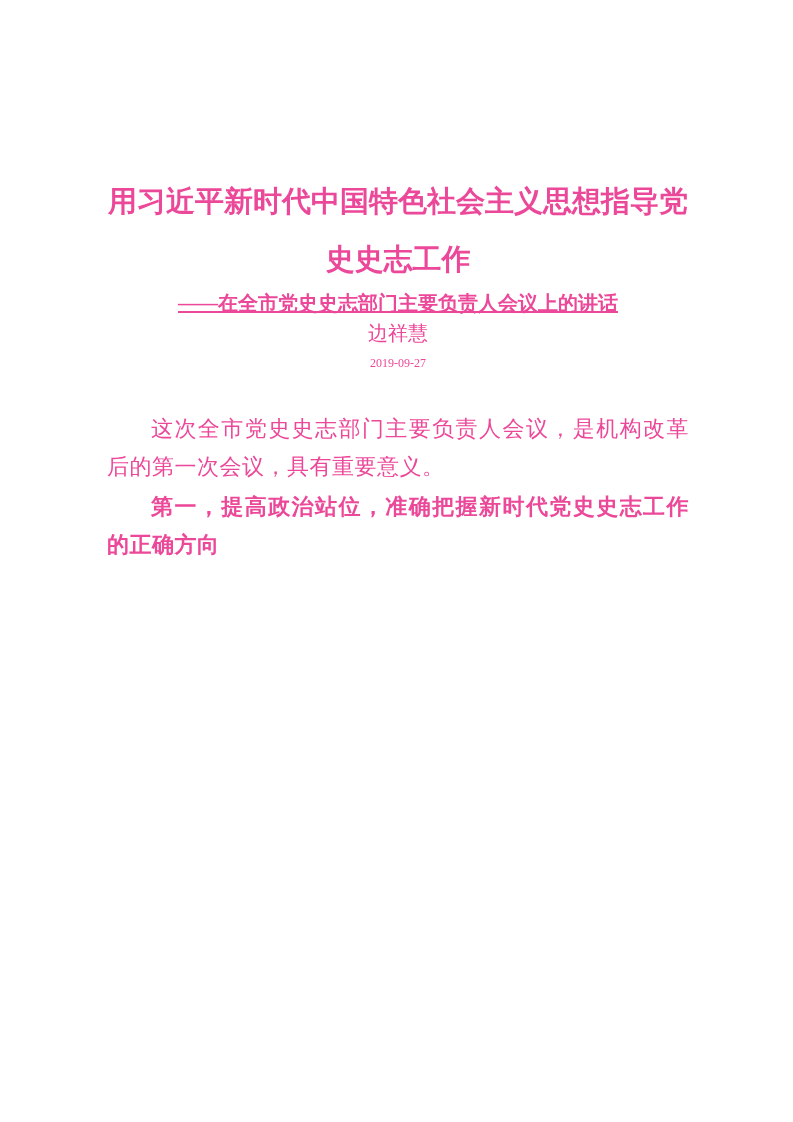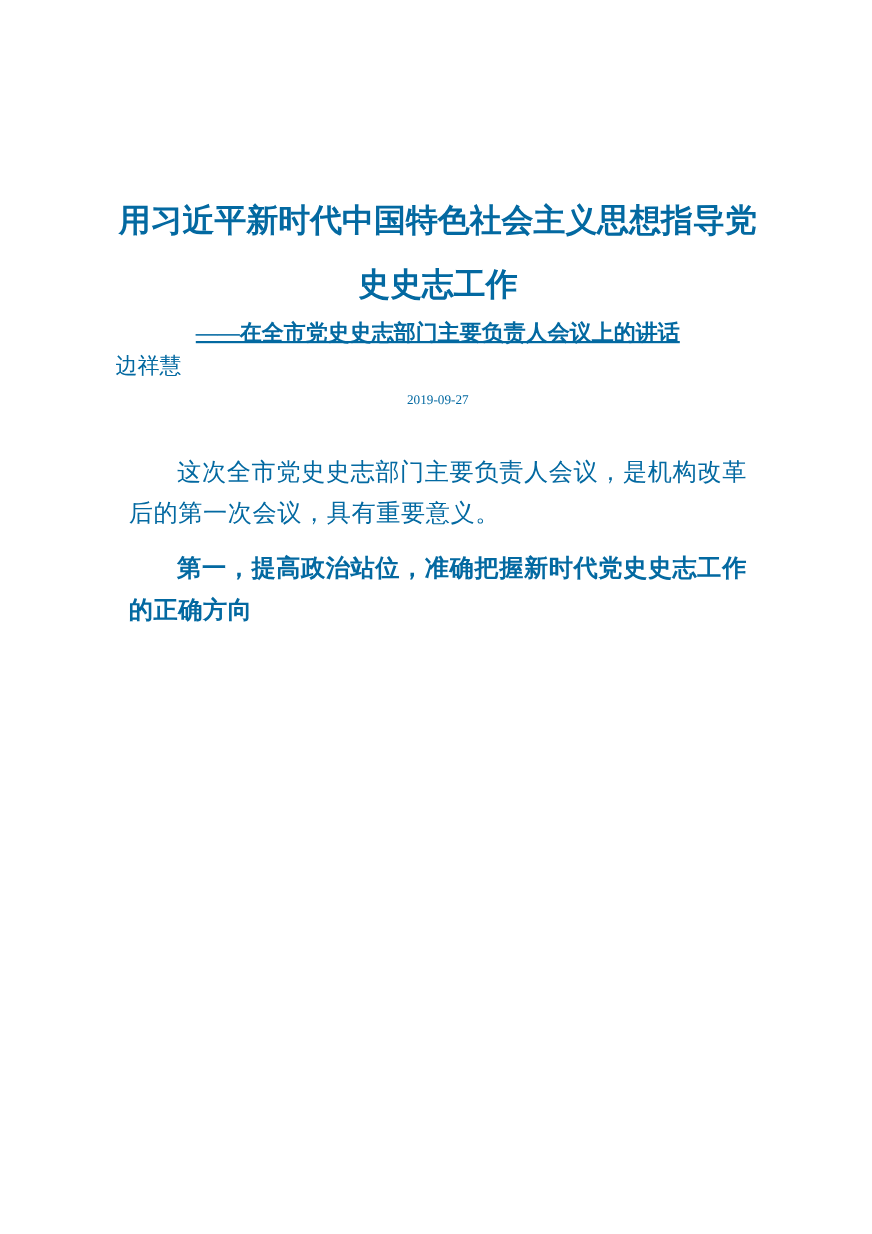--- a/index.html
+++ b/index.html
@@ -6,21 +6,21 @@
     margin: 0;
     padding: 0;
     background: #ffffff;
   }
   .page {
     position: relative;
     width: 793px;
     height: 1122px;
     margin: 0 auto;
     background: #ffffff;
-    color: #0369a1;
+    color: #ec4899;
     overflow: hidden;
     box-sizing: border-box;
     padding: 0 102px 0 105px;
     font-family: "Liberation Serif", "DejaVu Serif", serif;
   }
   .doc-title {
     margin: 172px 0 0 0;
     font-size: 29px;
     font-weight: bold;
     line-height: 58px;
@@ -35,32 +35,33 @@
     line-height: 30px;
     text-align: center;
     font-family: "Liberation Serif", "DejaVu Serif", serif;
     text-decoration: underline;
   }
   .doc-author {
     margin: 0;
     font-size: 20px;
     font-weight: normal;
     line-height: 30px;
+    text-align: center;
   }
   .doc-date {
     margin: 0;
     font-size: 12px;
     line-height: 30px;
     text-align: center;
   }
   .doc-body {
     margin-top: 32px;
   }
   .doc-body p {
-    margin: 12px;
+    margin: 2px;
     font-size: 22px;
     line-height: 38px;
     letter-spacing: 0.5px;
     text-indent: 2em;
     text-align: justify;
     text-justify: inter-character;
     word-break: break-all;
   }
   .doc-body p.heading-para {
     font-weight: bold;

